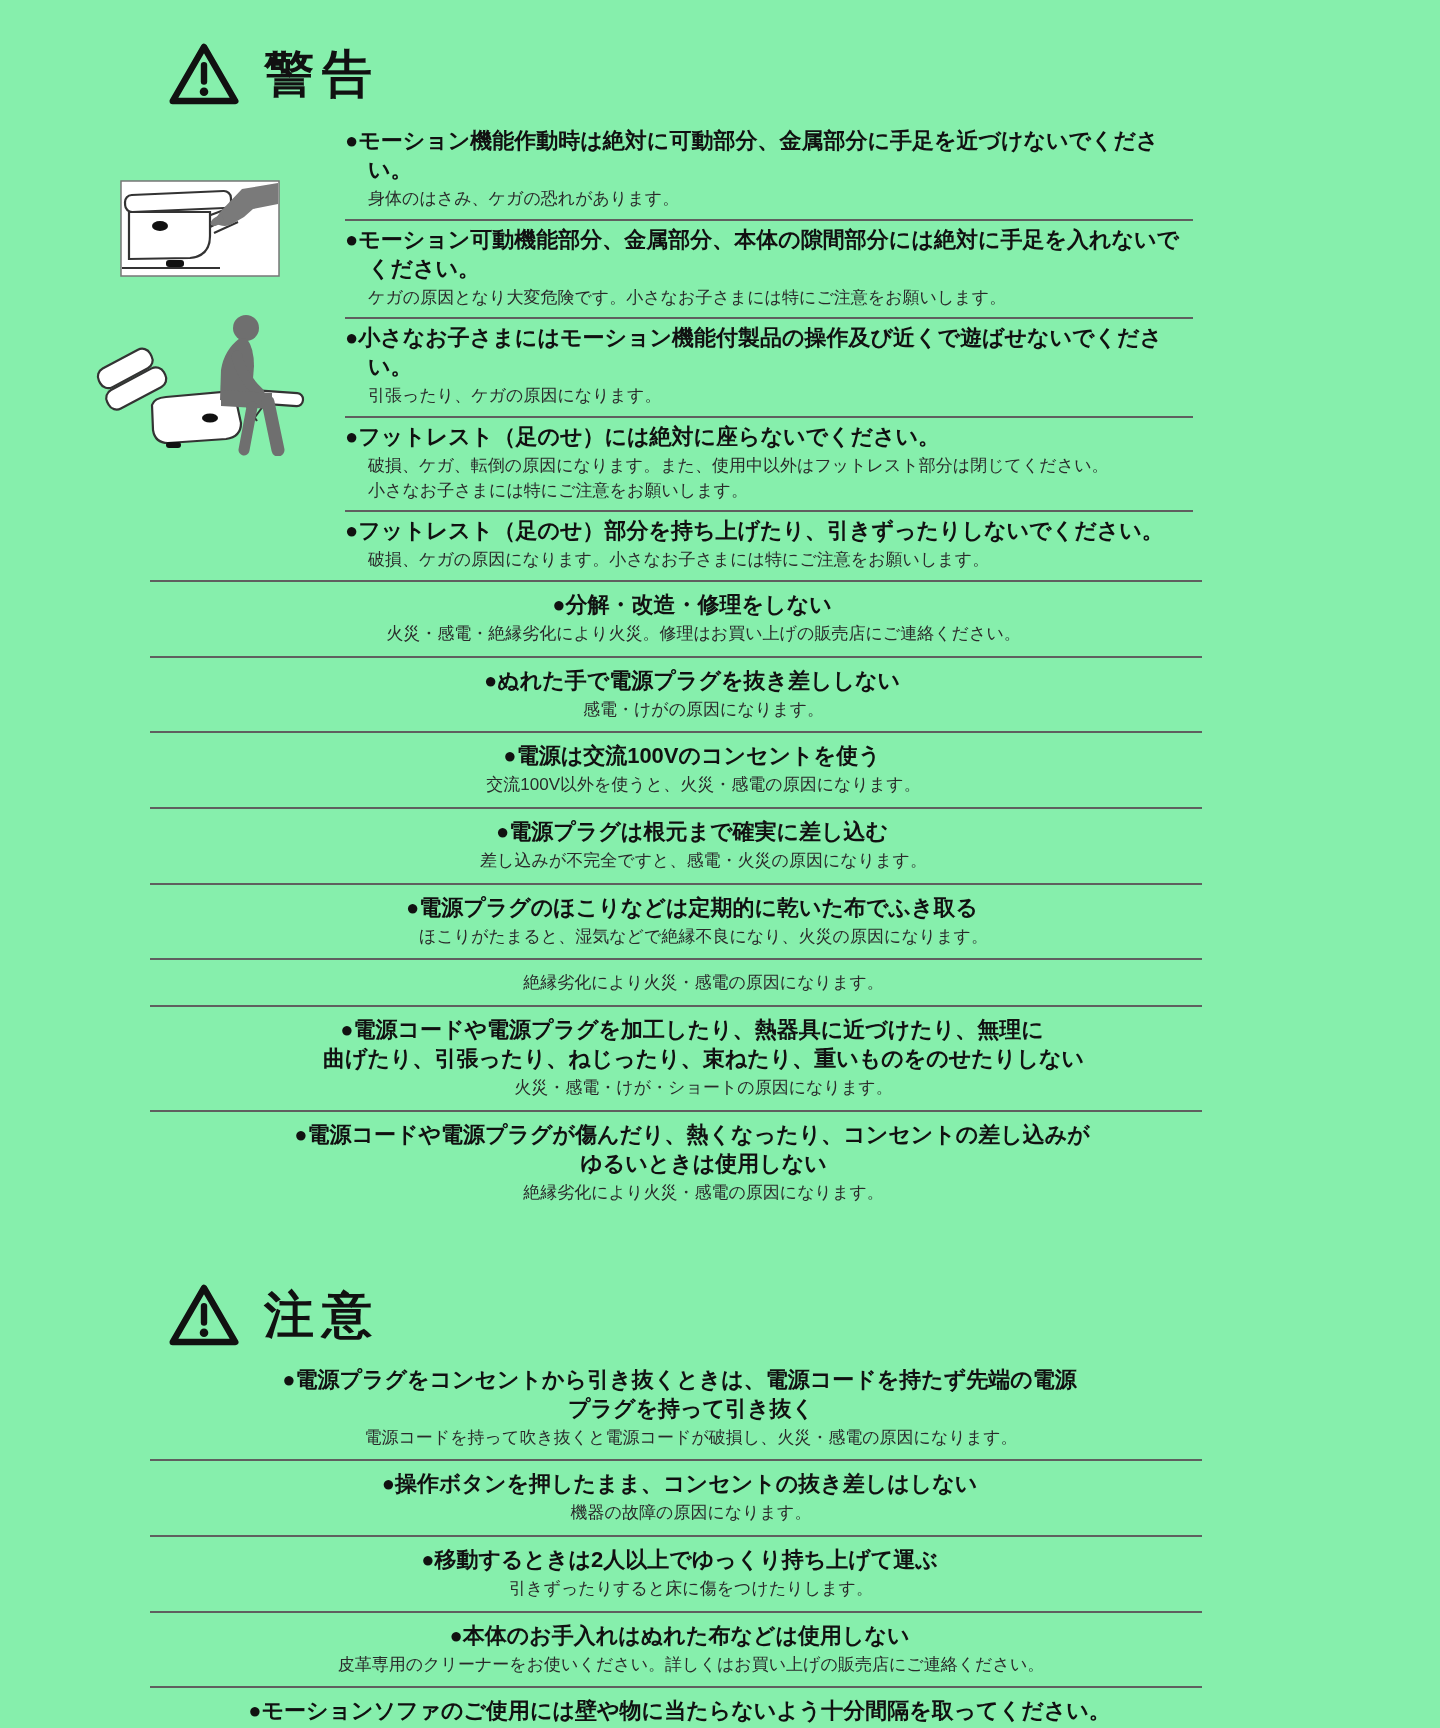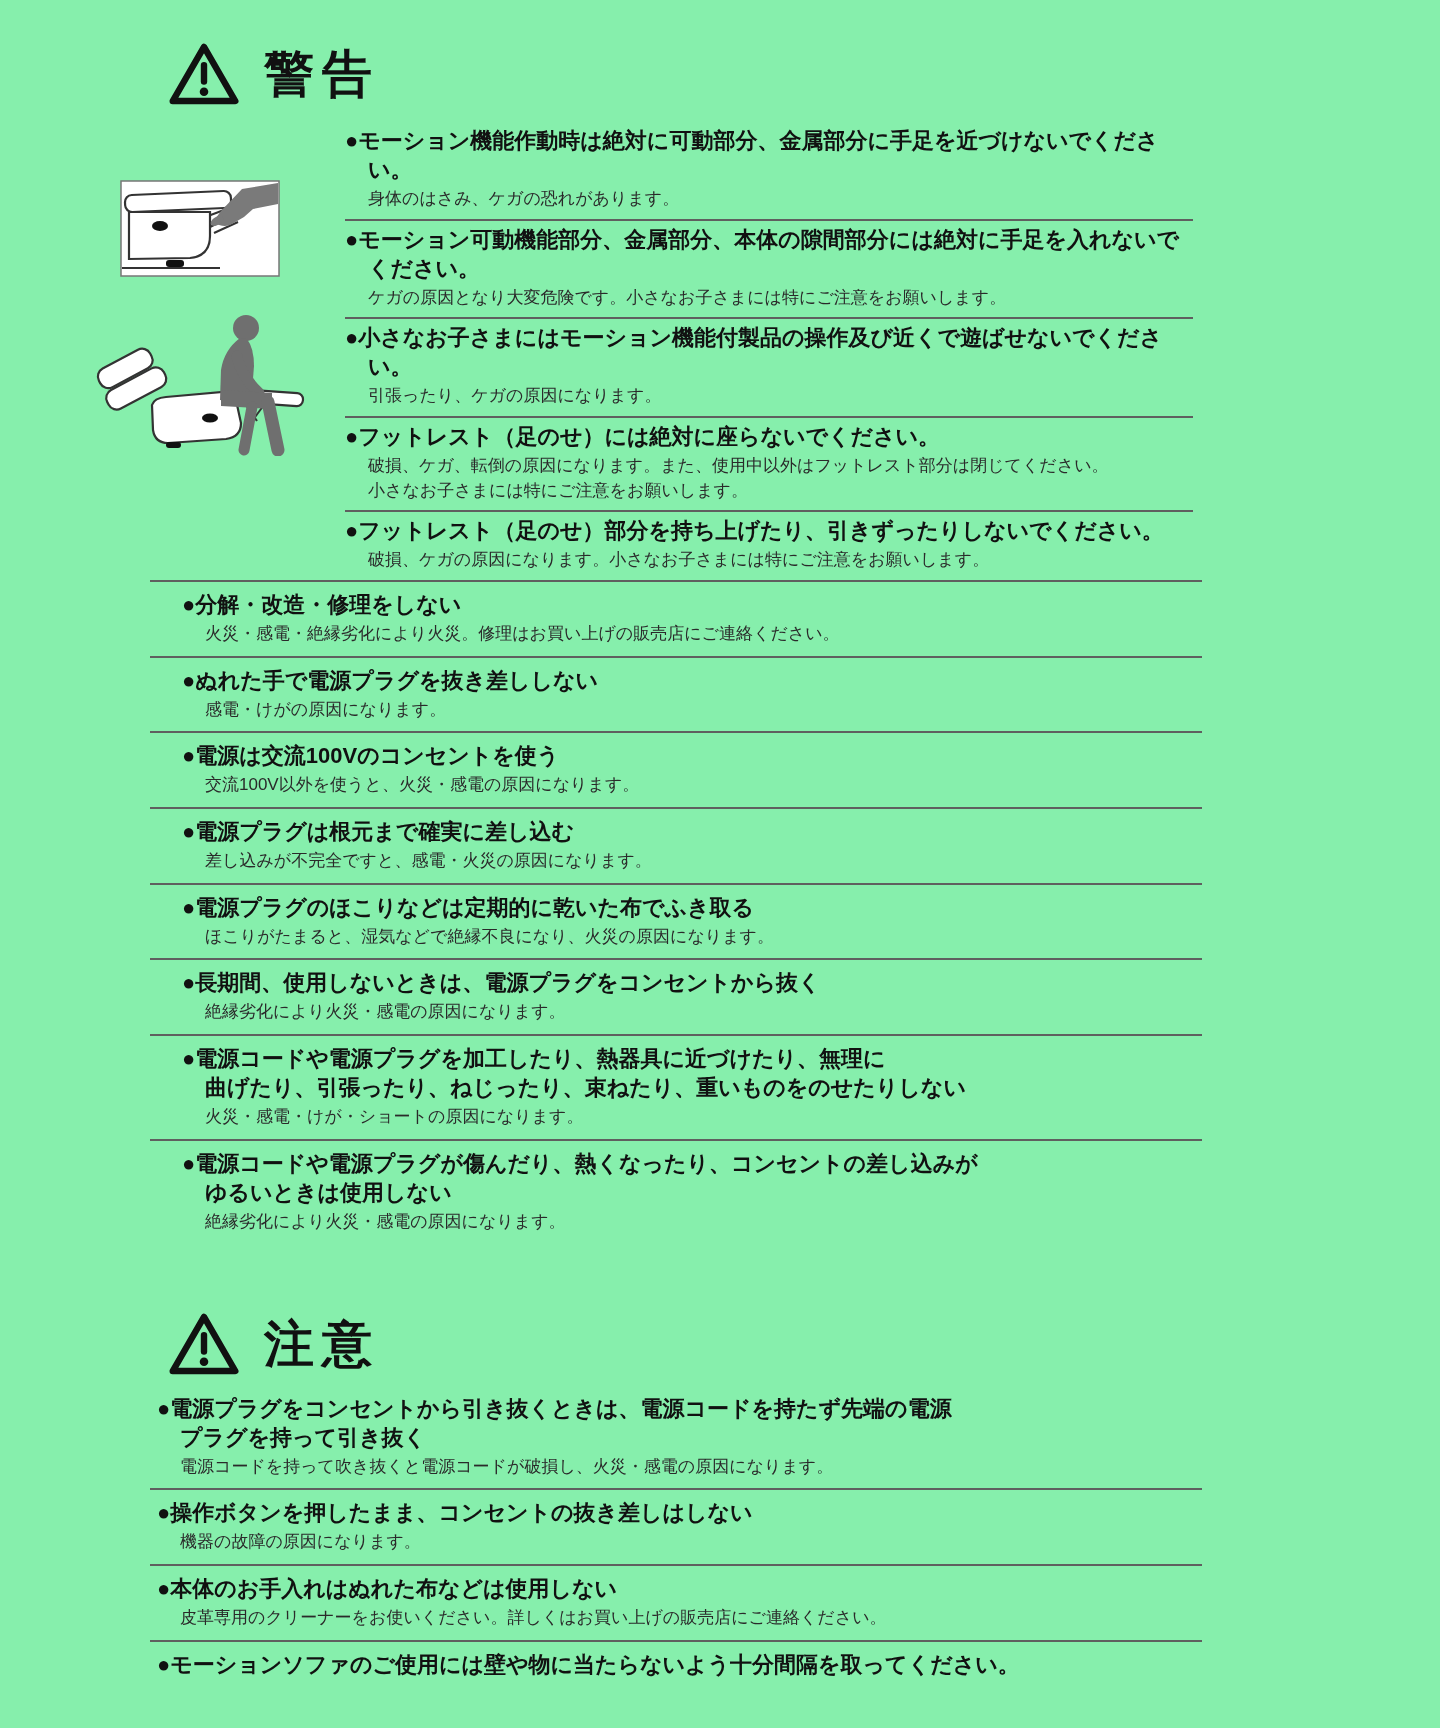--- a/index.html
+++ b/index.html
@@ -34,20 +34,21 @@
   
   .list { box-sizing: border-box; }
   .w-indented {
     margin-left: 345px;
     width: 848px;
     margin-top: 16px;
   }
   .w-full, .c-list {
     margin-left: 150px;
     width: 1052px;
+    text-align: center;
   }
   .c-list { margin-top: 10px; }
 
   .item { padding: 8px 0 9px 0; }
   .w-indented .item { padding: 4px 0 7px 0; }
   .w-indented .item:not(:last-child) { border-bottom: 2px solid #5f5f5f; }
   .w-full .item { padding-left: 32px; border-bottom: 2px solid #5f5f5f; }
   .w-full .item:last-child { border-bottom: none; }
   .c-list .item { padding-left: 7px; border-bottom: 2px solid #5f5f5f; }
   .c-list .item:last-child { border-bottom: none; }
@@ -139,21 +140,20 @@
   </div>
       <div class="item">
     <div class="item-heading">●電源プラグは根元まで確実に差し込む</div>
     <div class="item-sub">差し込みが不完全ですと、感電・火災の原因になります。</div>
   </div>
       <div class="item">
     <div class="item-heading">●電源プラグのほこりなどは定期的に乾いた布でふき取る</div>
     <div class="item-sub">ほこりがたまると、湿気などで絶縁不良になり、火災の原因になります。</div>
   </div>
       <div class="item">
-    <div class="item-heading">●長期間、使用しないときは、電源プラグをコンセントから抜く</div>
     <div class="item-sub">絶縁劣化により火災・感電の原因になります。</div>
   </div>
       <div class="item">
     <div class="item-heading">●電源コードや電源プラグを加工したり、熱器具に近づけたり、無理に
 曲げたり、引張ったり、ねじったり、束ねたり、重いものをのせたりしない</div>
     <div class="item-sub">火災・感電・けが・ショートの原因になります。</div>
   </div>
       <div class="item">
     <div class="item-heading">●電源コードや電源プラグが傷んだり、熱くなったり、コンセントの差し込みが
 ゆるいときは使用しない</div>
@@ -176,20 +176,24 @@
       <div class="item">
     <div class="item-heading">●電源プラグをコンセントから引き抜くときは、電源コードを持たず先端の電源
 プラグを持って引き抜く</div>
     <div class="item-sub">電源コードを持って吹き抜くと電源コードが破損し、火災・感電の原因になります。</div>
   </div>
       <div class="item">
     <div class="item-heading">●操作ボタンを押したまま、コンセントの抜き差しはしない</div>
     <div class="item-sub">機器の故障の原因になります。</div>
   </div>
       <div class="item">
+    <div class="item-heading">●移動するときは2人以上でゆっくり持ち上げて運ぶ</div>
+    <div class="item-sub">引きずったりすると床に傷をつけたりします。</div>
+  </div>
+      <div class="item">
     <div class="item-heading">●本体のお手入れはぬれた布などは使用しない</div>
     <div class="item-sub">皮革専用のクリーナーをお使いください。詳しくはお買い上げの販売店にご連絡ください。</div>
   </div>
       <div class="item">
     <div class="item-heading">●モーションソファのご使用には壁や物に当たらないよう十分間隔を取ってください。</div>
 
   </div>
     </div>
 
   <div class="ill ill-1">

